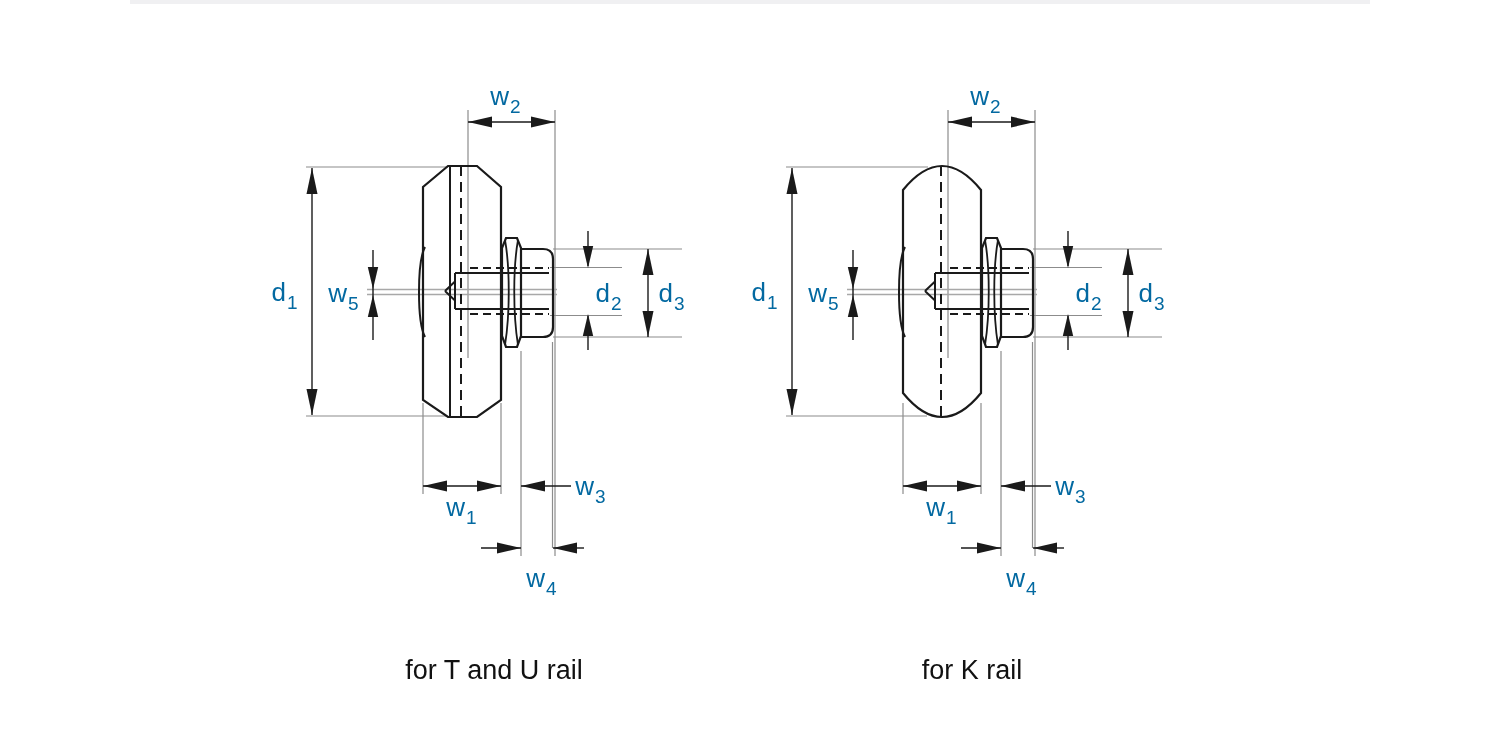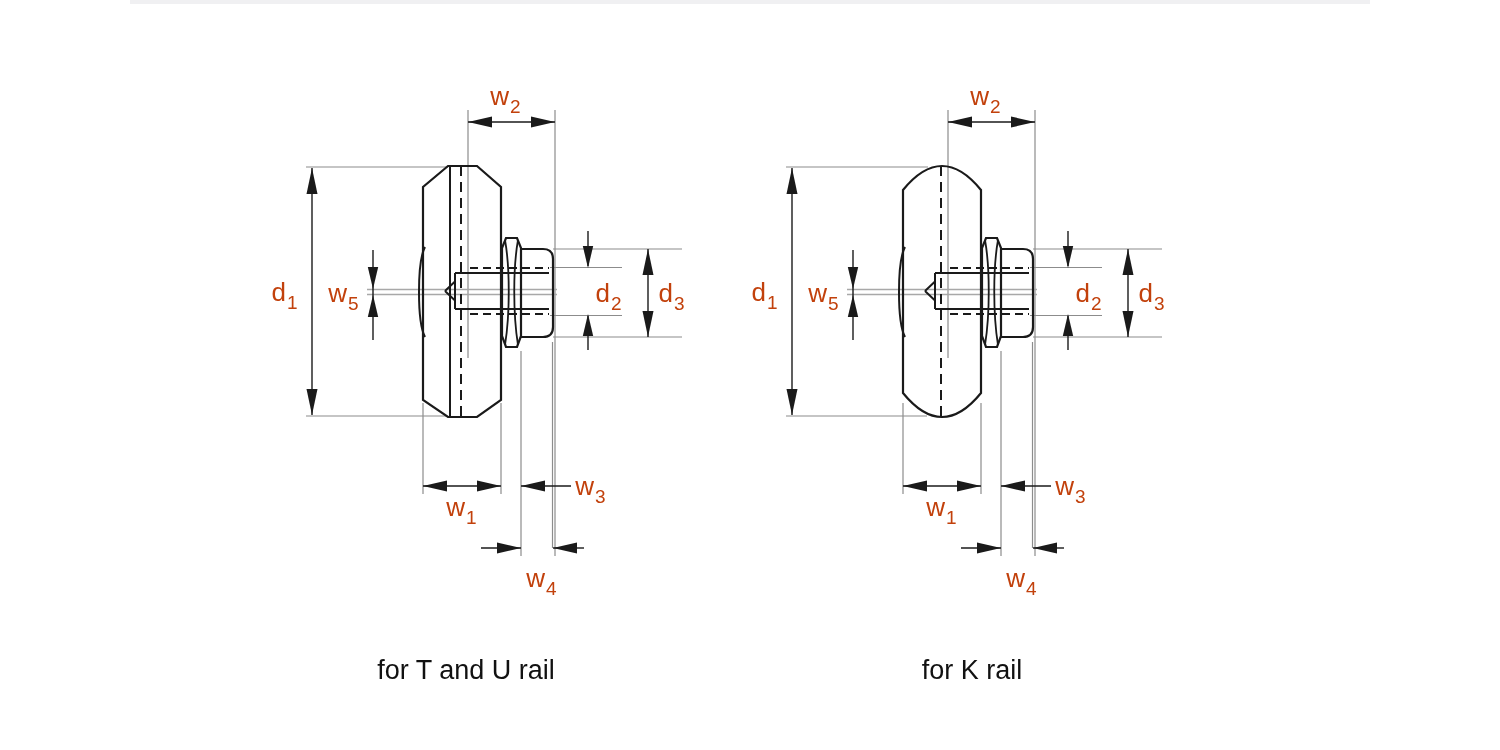--- a/index.html
+++ b/index.html
@@ -1,20 +1,20 @@
 <!DOCTYPE html>
 <html><head>
 <meta charset="utf-8">
 <style>
   html,body{margin:0;padding:0;background:#ffffff;}
   #stage{position:relative;width:1500px;height:750px;background:#ffffff;overflow:hidden;
          font-family:"Liberation Sans", sans-serif;}
   #topstrip{position:absolute;left:130px;top:0;width:1240px;height:4px;}
   svg{position:absolute;left:0;top:0;}
-  .dim{position:absolute;transform:translate(-50%,-50%);font-size:26px;color:#c2410c;
+  .dim{position:absolute;transform:translate(-50%,-50%);font-size:26px;color:#0369a1;
        white-space:nowrap;line-height:1;}
   .dim sub{font-size:19px;line-height:0;position:relative;top:2px;left:1px;}
   .caption{position:absolute;transform:translate(-50%,-50%);font-size:27px;color:#111;
            white-space:nowrap;line-height:1;}
 </style>
 </head>
 <body>
 
 <div id="stage">
   <div id="topstrip" style="background:#f0f0f2;"></div>
@@ -128,15 +128,15 @@
 
   <div class="dim" style="left:764px;top:292px;"><span>d</span><sub>1</sub></div>
   <div class="dim" style="left:823px;top:293px;"><span>w</span><sub>5</sub></div>
   <div class="dim" style="left:985px;top:96px;"><span>w</span><sub>2</sub></div>
   <div class="dim" style="left:1088px;top:293px;"><span>d</span><sub>2</sub></div>
   <div class="dim" style="left:1151px;top:293px;"><span>d</span><sub>3</sub></div>
   <div class="dim" style="left:941px;top:507px;"><span>w</span><sub>1</sub></div>
   <div class="dim" style="left:1070px;top:486px;"><span>w</span><sub>3</sub></div>
   <div class="dim" style="left:1021px;top:578px;"><span>w</span><sub>4</sub></div>
 
-  <div class="caption" style="left:466px;top:670px;">for T and U rail</div>
+  <div class="caption" style="left:494px;top:670px;">for T and U rail</div>
   <div class="caption" style="left:972px;top:670px;text-align:center;">for K rail</div>
 </div>
 
 </body></html>

